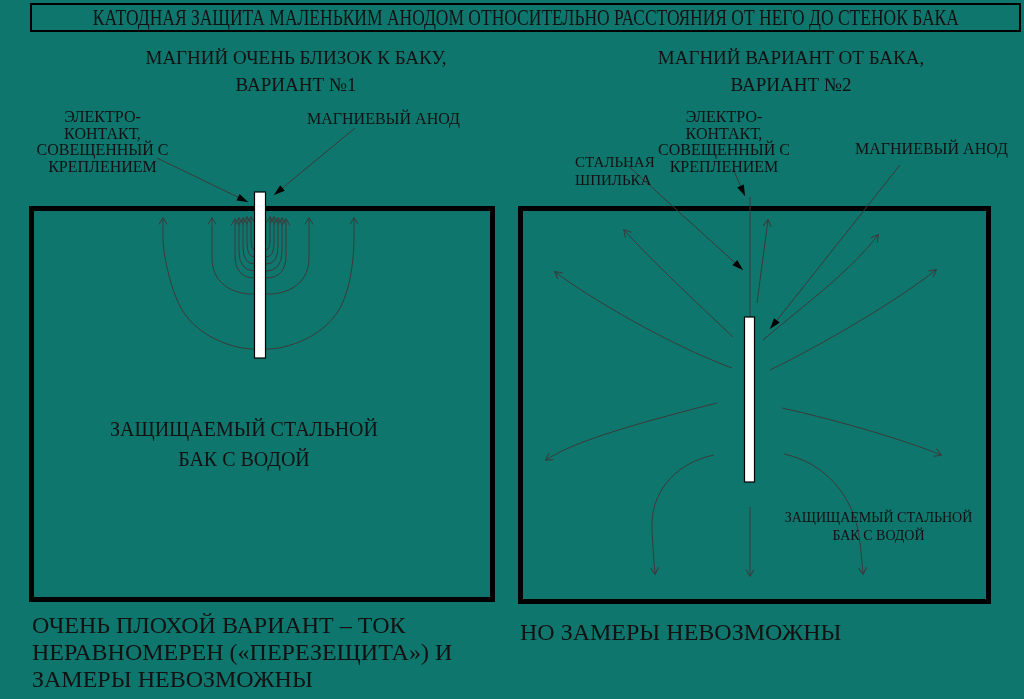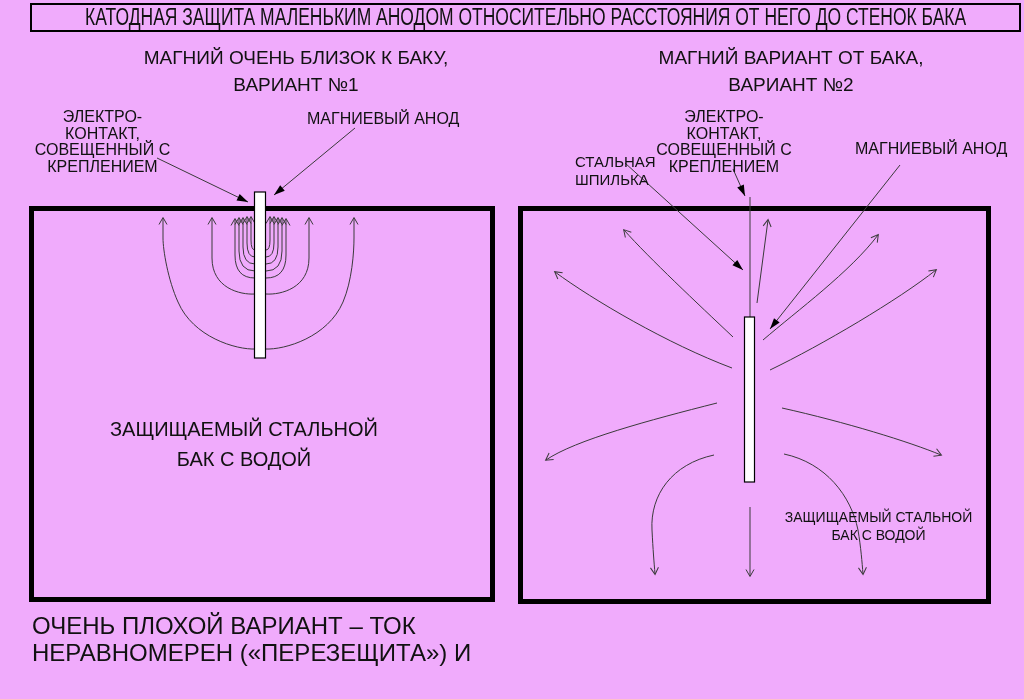--- a/index.html
+++ b/index.html
@@ -1,17 +1,17 @@
 <!DOCTYPE html>
 <html><head>
 <meta charset="utf-8">
 <style>
   html,body{margin:0;padding:0;background:#fff;}
-  .canvas{position:relative;width:1024px;height:699px;background:#f0abfc;overflow:hidden;
-          font-family:Liberation Sans, sans-serif;color:#111;}
+  .canvas{position:relative;width:1024px;height:699px;background:#0f766e;overflow:hidden;
+          font-family:Liberation Serif, serif;color:#111;}
   .abs{position:absolute;}
   .title-box{left:30px;top:3px;width:991px;height:29px;border:2px solid #000;box-sizing:border-box;
              display:flex;align-items:center;justify-content:center;overflow:visible;}
   .title-text{font-size:23px;white-space:nowrap;transform:scaleX(0.76);transform-origin:center center;letter-spacing:0;}
   .heading{font-size:19px;line-height:27px;text-align:center;}
   .caption{font-size:24px;line-height:27px;text-align:left;}
   .small-label{font-size:16px;line-height:16.5px;text-align:center;}
   .stud-label{font-size:15px;line-height:18px;text-align:left;margin-left:48px;}
   .anode-label{font-size:16px;white-space:nowrap;}
   .tank-label-big{font-size:20px;line-height:30px;text-align:center;}
@@ -121,17 +121,19 @@
     <span>БАК С ВОДОЙ</span>
   </div>
   <div class="abs tank-label-small line txt" style="left:778px;top:509px;width:201px;">
     <span>ЗАЩИЩАЕМЫЙ СТАЛЬНОЙ</span>
     <span>БАК С ВОДОЙ</span>
   </div>
 
   <div class="abs caption line txt" style="left:32px;top:612px;width:460px;">
     <span>ОЧЕНЬ ПЛОХОЙ ВАРИАНТ – ТОК</span>
     <span>НЕРАВНОМЕРЕН («ПЕРЕЗЕЩИТА») И</span>
+    <span>ЗАМЕРЫ НЕВОЗМОЖНЫ</span>
   </div>
   <div class="abs caption line txt" style="left:520px;top:619px;width:480px;">
+    <span>НО ЗАМЕРЫ НЕВОЗМОЖНЫ</span>
   </div>
 
 </div>
 
 </body></html>

